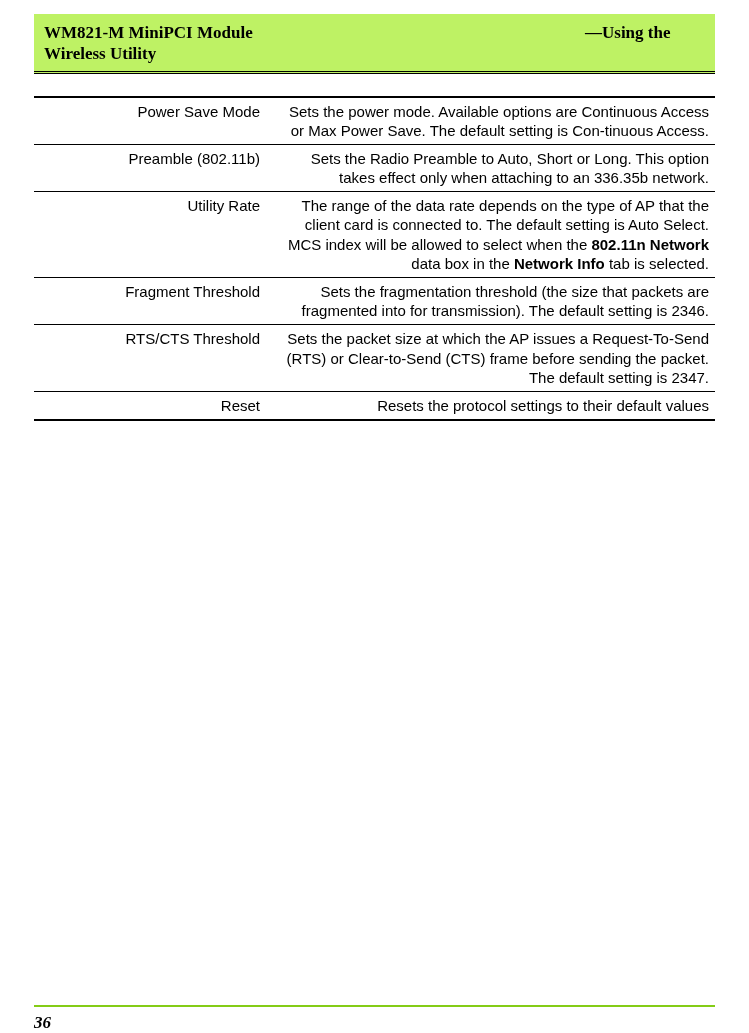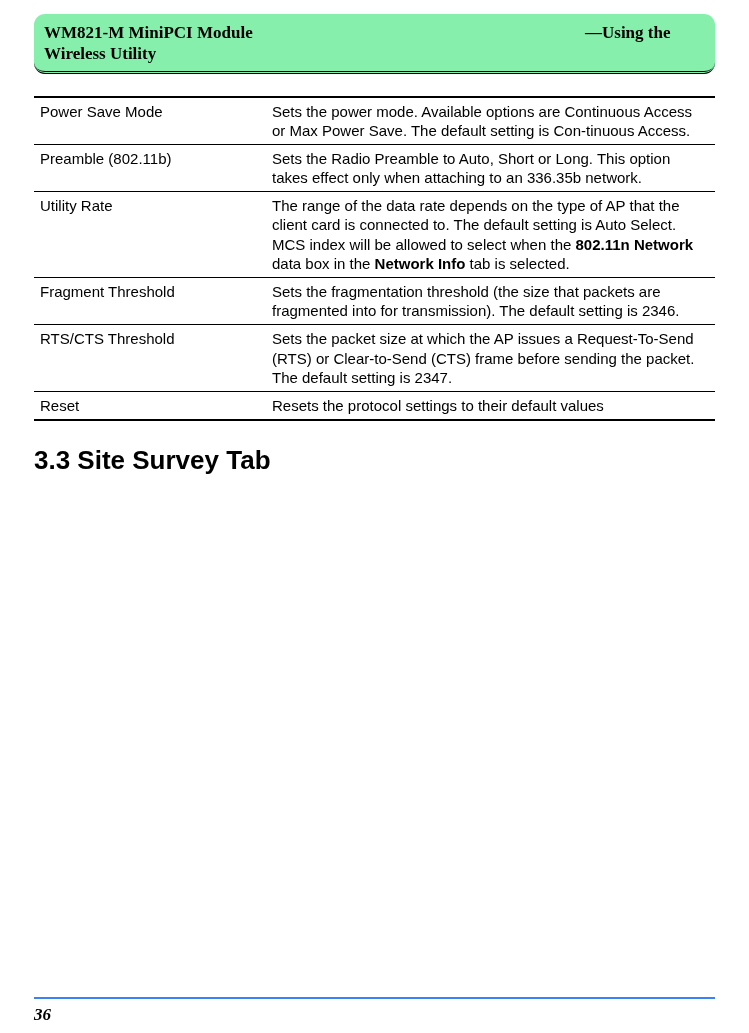--- a/index.html
+++ b/index.html
@@ -15,29 +15,28 @@
       display: flex;
       flex-direction: column;
     }
     .content-wrapper {
       padding: 14px 34px 0 34px;
       flex: 1;
       display: flex;
       flex-direction: column;
     }
     .header-block {
-      background: #86efac;
+      background: #bef264;
       padding: 8px 10px 6px 10px;
       font-family: "Times New Roman", Times, serif;
       font-weight: bold;
       font-size: 17px;
       border-bottom: 3px double #000;
       display: flex;
       justify-content: space-between;
-      border-radius: 11px;
     }
     .header-left {
       line-height: 1.25;
     }
     .header-right {
       line-height: 1.25;
       min-width: 120px;
     }
     .spacer-after-header {
       height: 22px;
@@ -47,20 +46,21 @@
       border-collapse: collapse;
       border-top: 2px solid #000;
       border-bottom: 2px solid #000;
       font-size: 15px;
     }
     table.settings td {
       border-top: 1px solid #000;
       padding: 4px 6px 4px 6px;
       vertical-align: top;
       line-height: 1.28;
+      text-align: right;
     }
     table.settings tr:first-child td {
       border-top: none;
     }
     table.settings td.col-name {
       width: 232px;
     }
     table.settings td.col-desc b {
       font-weight: bold;
     }
@@ -68,23 +68,22 @@
       font-family: Arial, Helvetica, sans-serif;
       font-weight: bold;
       font-size: 26px;
       margin-top: 24px;
     }
     .grow {
       flex: 1;
     }
     .footer-bar {
       margin-top: auto;
-      border-top: 2px solid #3b82f6;
+      border-top: 2px solid #84cc16;
       padding-top: 6px;
-      padding-bottom: 8px;
     }
     .page-number {
       font-family: "Times New Roman", Times, serif;
       font-weight: bold;
       font-style: italic;
       font-size: 17px;
     }
   </style>
 </head>
 <body>
@@ -125,21 +124,20 @@
       <td class="col-name">RTS/CTS Threshold</td>
       <td class="col-desc">Sets the packet size at which the AP issues a Request-To-Send (RTS) or Clear-to-Send (CTS) frame before sending the packet. The default setting is 2347.</td>
     </tr>
     <tr>
       <td class="col-name">Reset</td>
       <td class="col-desc">Resets the protocol settings to their default values</td>
     </tr>
   </tbody>
     </table>
 
-  <h2 class="section-heading">3.3 Site Survey Tab</h2>
 
   <div class="grow"></div>
 
   <div class="footer-bar">
     <span class="page-number">36</span>
   </div>
 
 </div>
 
 </body></html>

